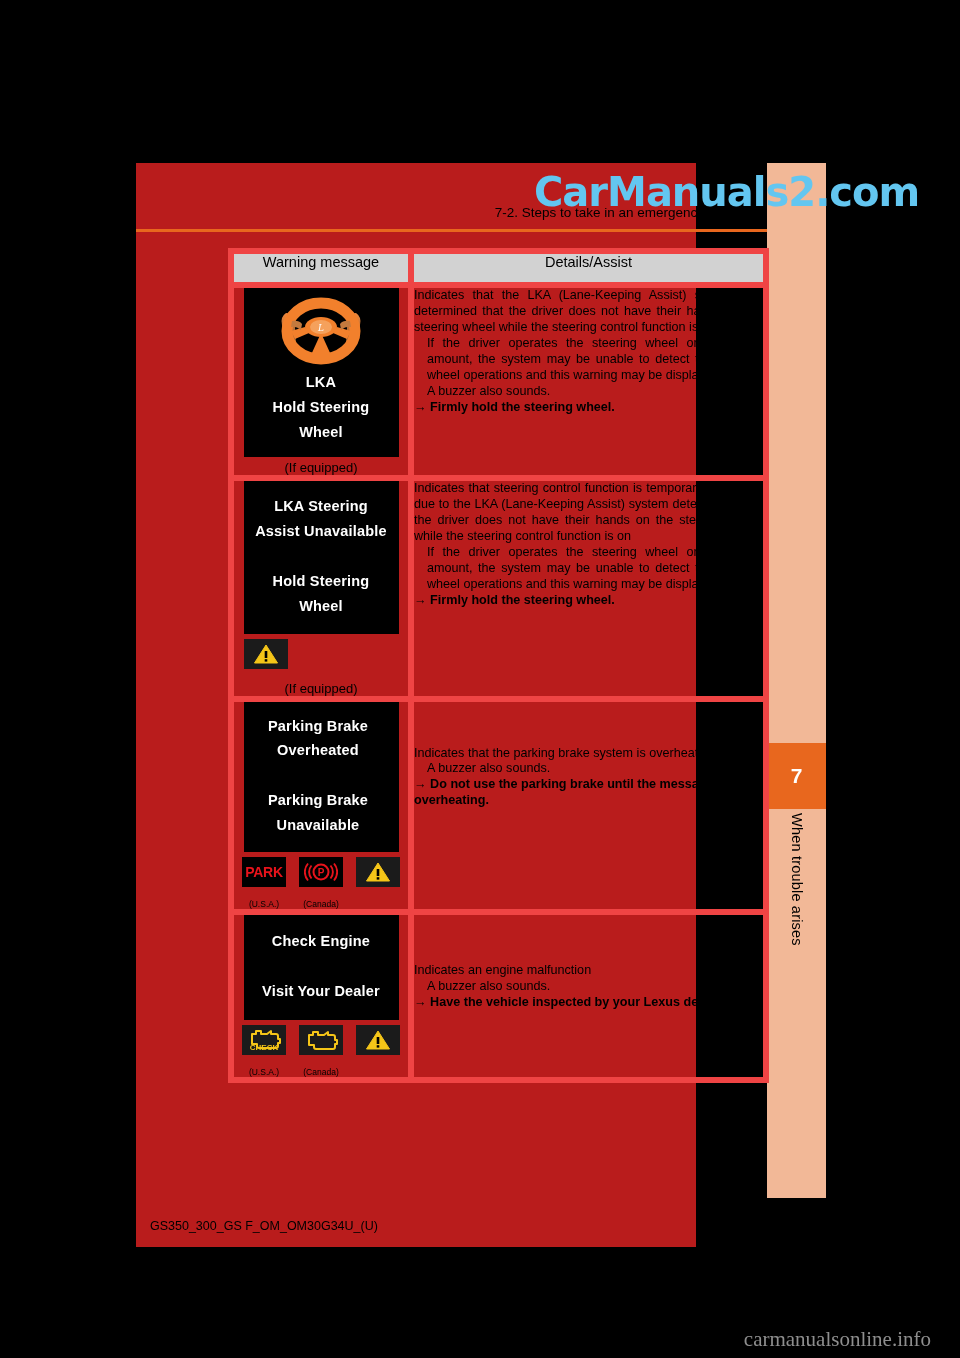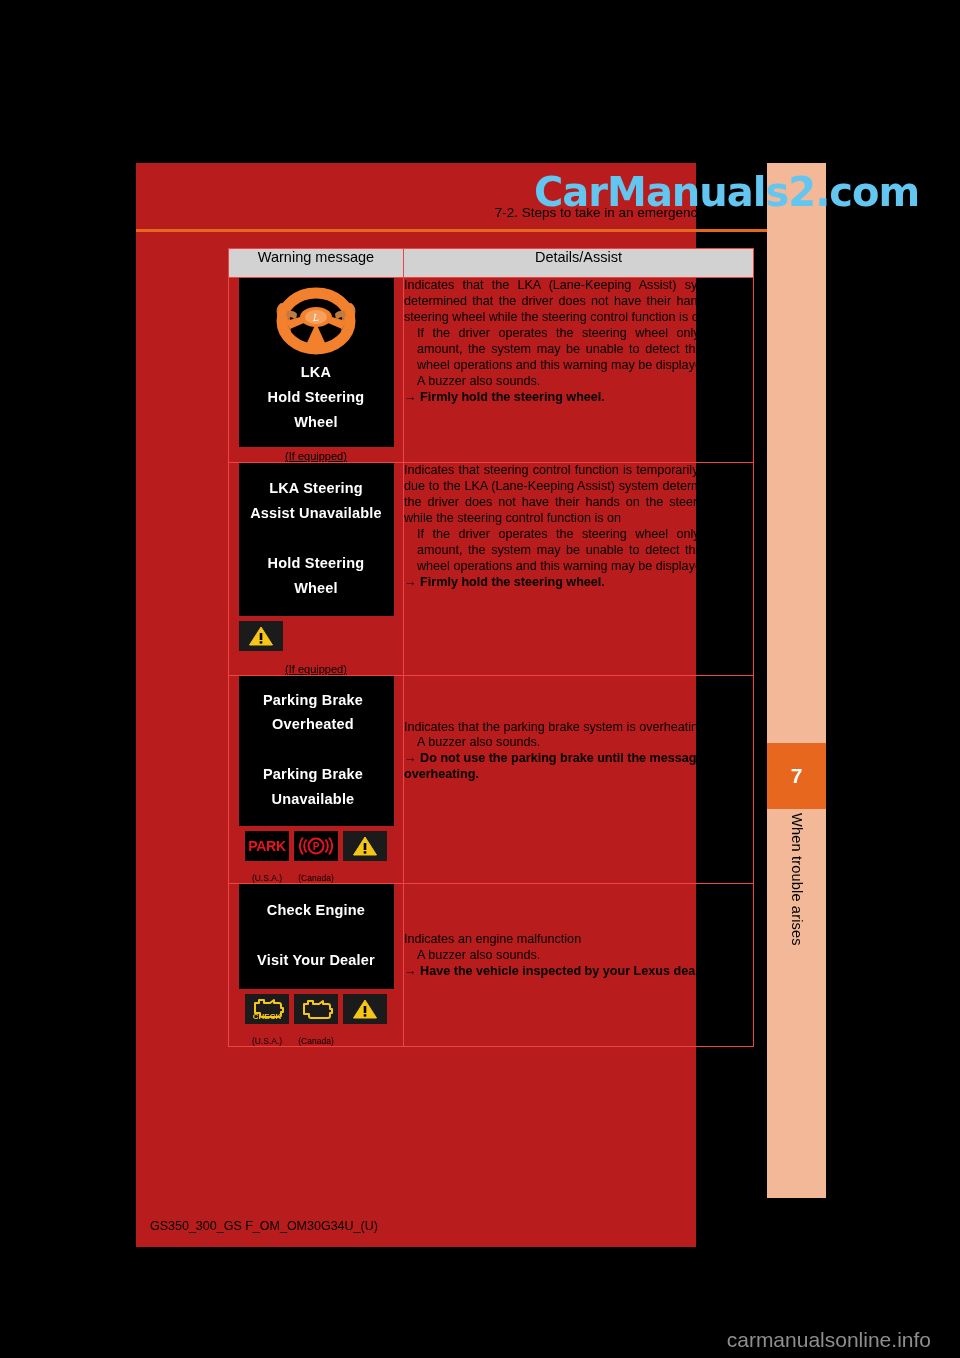--- a/index.html
+++ b/index.html
@@ -127,21 +127,21 @@
   
   #warning-table {
     position: absolute;
     left: 92px;
     top: 85px;
     width: 523px;
     border-collapse: collapse;
     table-layout: fixed;
   }
   #warning-table th, #warning-table td {
-    border: 1px solid #ef4444;
+    border: 6px solid #ef4444;
     vertical-align: top;
     padding: 0;
   }
   #warning-table thead th {
     background: #d2d2d2;
     font-weight: normal;
     font-size: 14.5px;
     text-align: center;
     height: 28px;
     color: #000;
@@ -173,32 +173,31 @@
   }
   .lcd-line {
     font-size: 14.5px;
     font-weight: bold;
     line-height: 1.72;
     letter-spacing: 0.2px;
   }
   .lcd-line.blank { visibility: hidden; }
 
   .if-equipped {
-    font-size: 11px;
+    font-size: 13px;
     color: #000;
     margin-top: 3px;
     font-family: "Liberation Sans", sans-serif;
-    text-decoration: underline;
   }
 
   
   .icon-row {
     display: flex;
     justify-content: center;
-    gap: 5px;
+    gap: 13px;
     margin-top: 5px;
   }
   .icon-cell {
     display: flex;
     flex-direction: column;
     align-items: center;
   }
   .icon-box {
     width: 44px;
     height: 30px;
@@ -253,21 +252,21 @@
   #bottom-banner {
     position: absolute;
     left: 0;
     bottom: 6px;
     width: 949px;
     text-align: right;
     padding-right: 18px;
     box-sizing: border-box;
     color: #8e8e8e;
     font-size: 21px;
-    font-family: Liberation Sans, sans-serif;
+    font-family: Liberation Serif, serif;
   }
 </style>
 </head>
 <body>
 
 <div id="page-sheet">
 
   <div id="watermark">CarManuals2.com</div>
 
   <div id="header">

